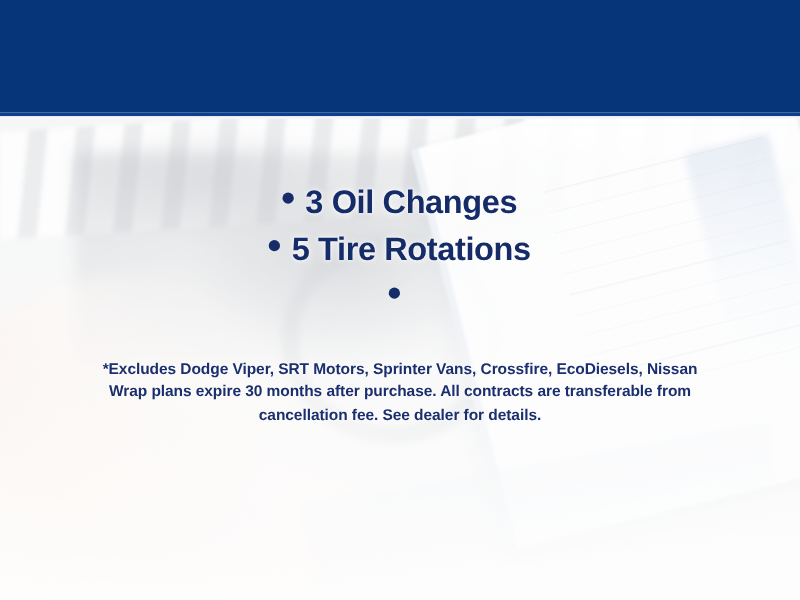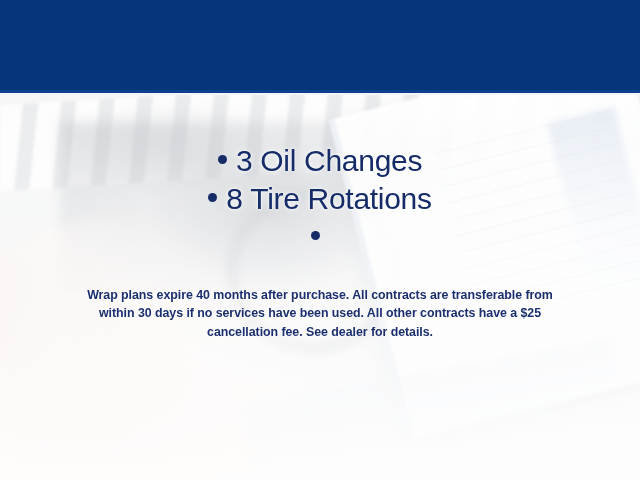--- a/index.html
+++ b/index.html
@@ -158,22 +158,22 @@
   
   .bullets {
     position: absolute;
     left: 0; top: 142px;
     width: 640px;
     z-index: 3;
     text-align: center;
   }
   .bullet-row {
     color: #152c68;
-    font-size: 30px;
-    font-weight: normal;
+    font-size: 26px;
+    font-weight: bold;
     line-height: 38px;
     letter-spacing: -0.3px;
     white-space: nowrap;
     text-shadow: 0 0 3px rgba(255,255,255,0.9), 0 0 7px rgba(255,255,255,0.75);
   }
   .bullet-row .dot {
     display: inline-block;
     width: 9px; height: 9px;
     background: #152c68;
     border-radius: 50%;
@@ -218,23 +218,23 @@
   </div>
 
   <div class="header"></div>
   <div class="header-underline"></div>
   <div class="header-hairline"></div>
 
   <div class="title"><span>ExtraCare Package</span><span class="star">*</span></div>
 
   <div class="bullets">
     <div class="bullet-row"><span class="dot"></span><span>3 Oil Changes</span></div>
-    <div class="bullet-row"><span class="dot"></span><span>8 Tire Rotations</span></div>
+    <div class="bullet-row"><span class="dot"></span><span>5 Tire Rotations</span></div>
     <div class="bullet-row"><span class="dot"></span></div>
   </div>
 
   <div class="disclaimer">
-    <div>Wrap plans expire 40 months after purchase. All contracts are transferable from</div>
-    <div>within 30 days if no services have been used. All other contracts have a $25</div>
+    <div>*Excludes Dodge Viper, SRT Motors, Sprinter Vans, Crossfire, EcoDiesels, Nissan</div>
+    <div>Wrap plans expire 30 months after purchase. All contracts are transferable from</div>
     <div>cancellation fee. See dealer for details.</div>
   </div>
 
 </div>
 
 </body></html>

